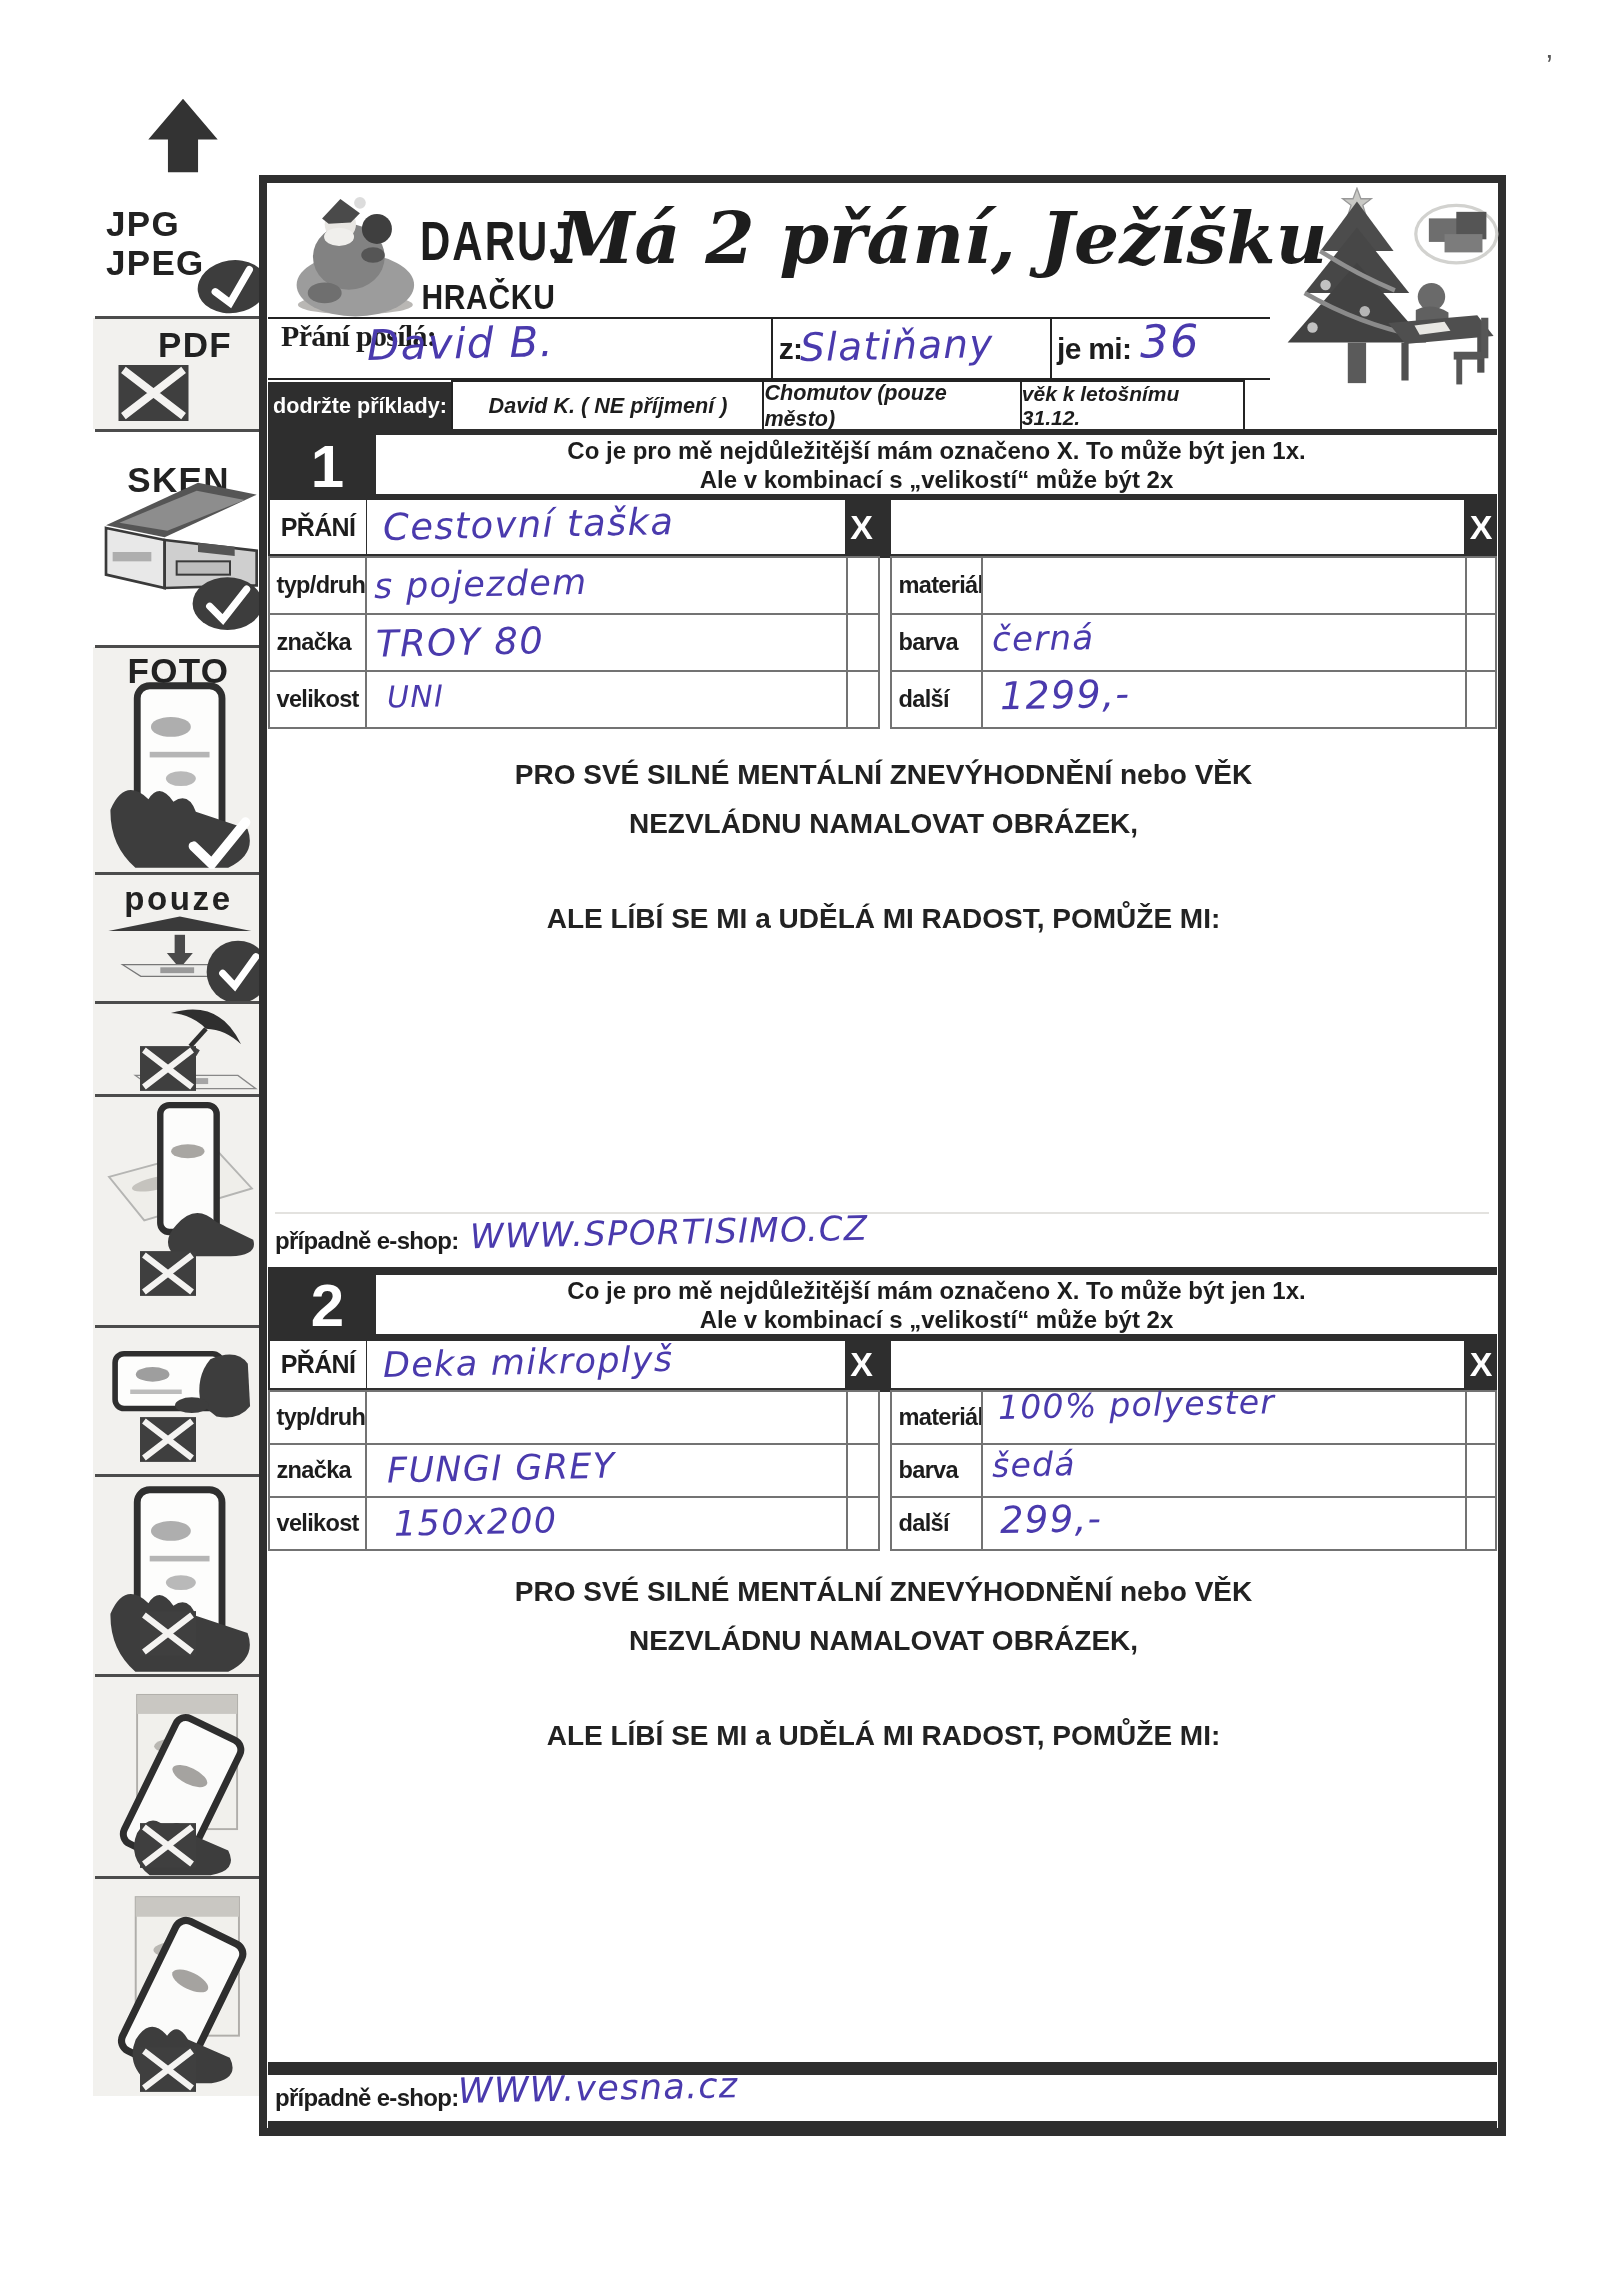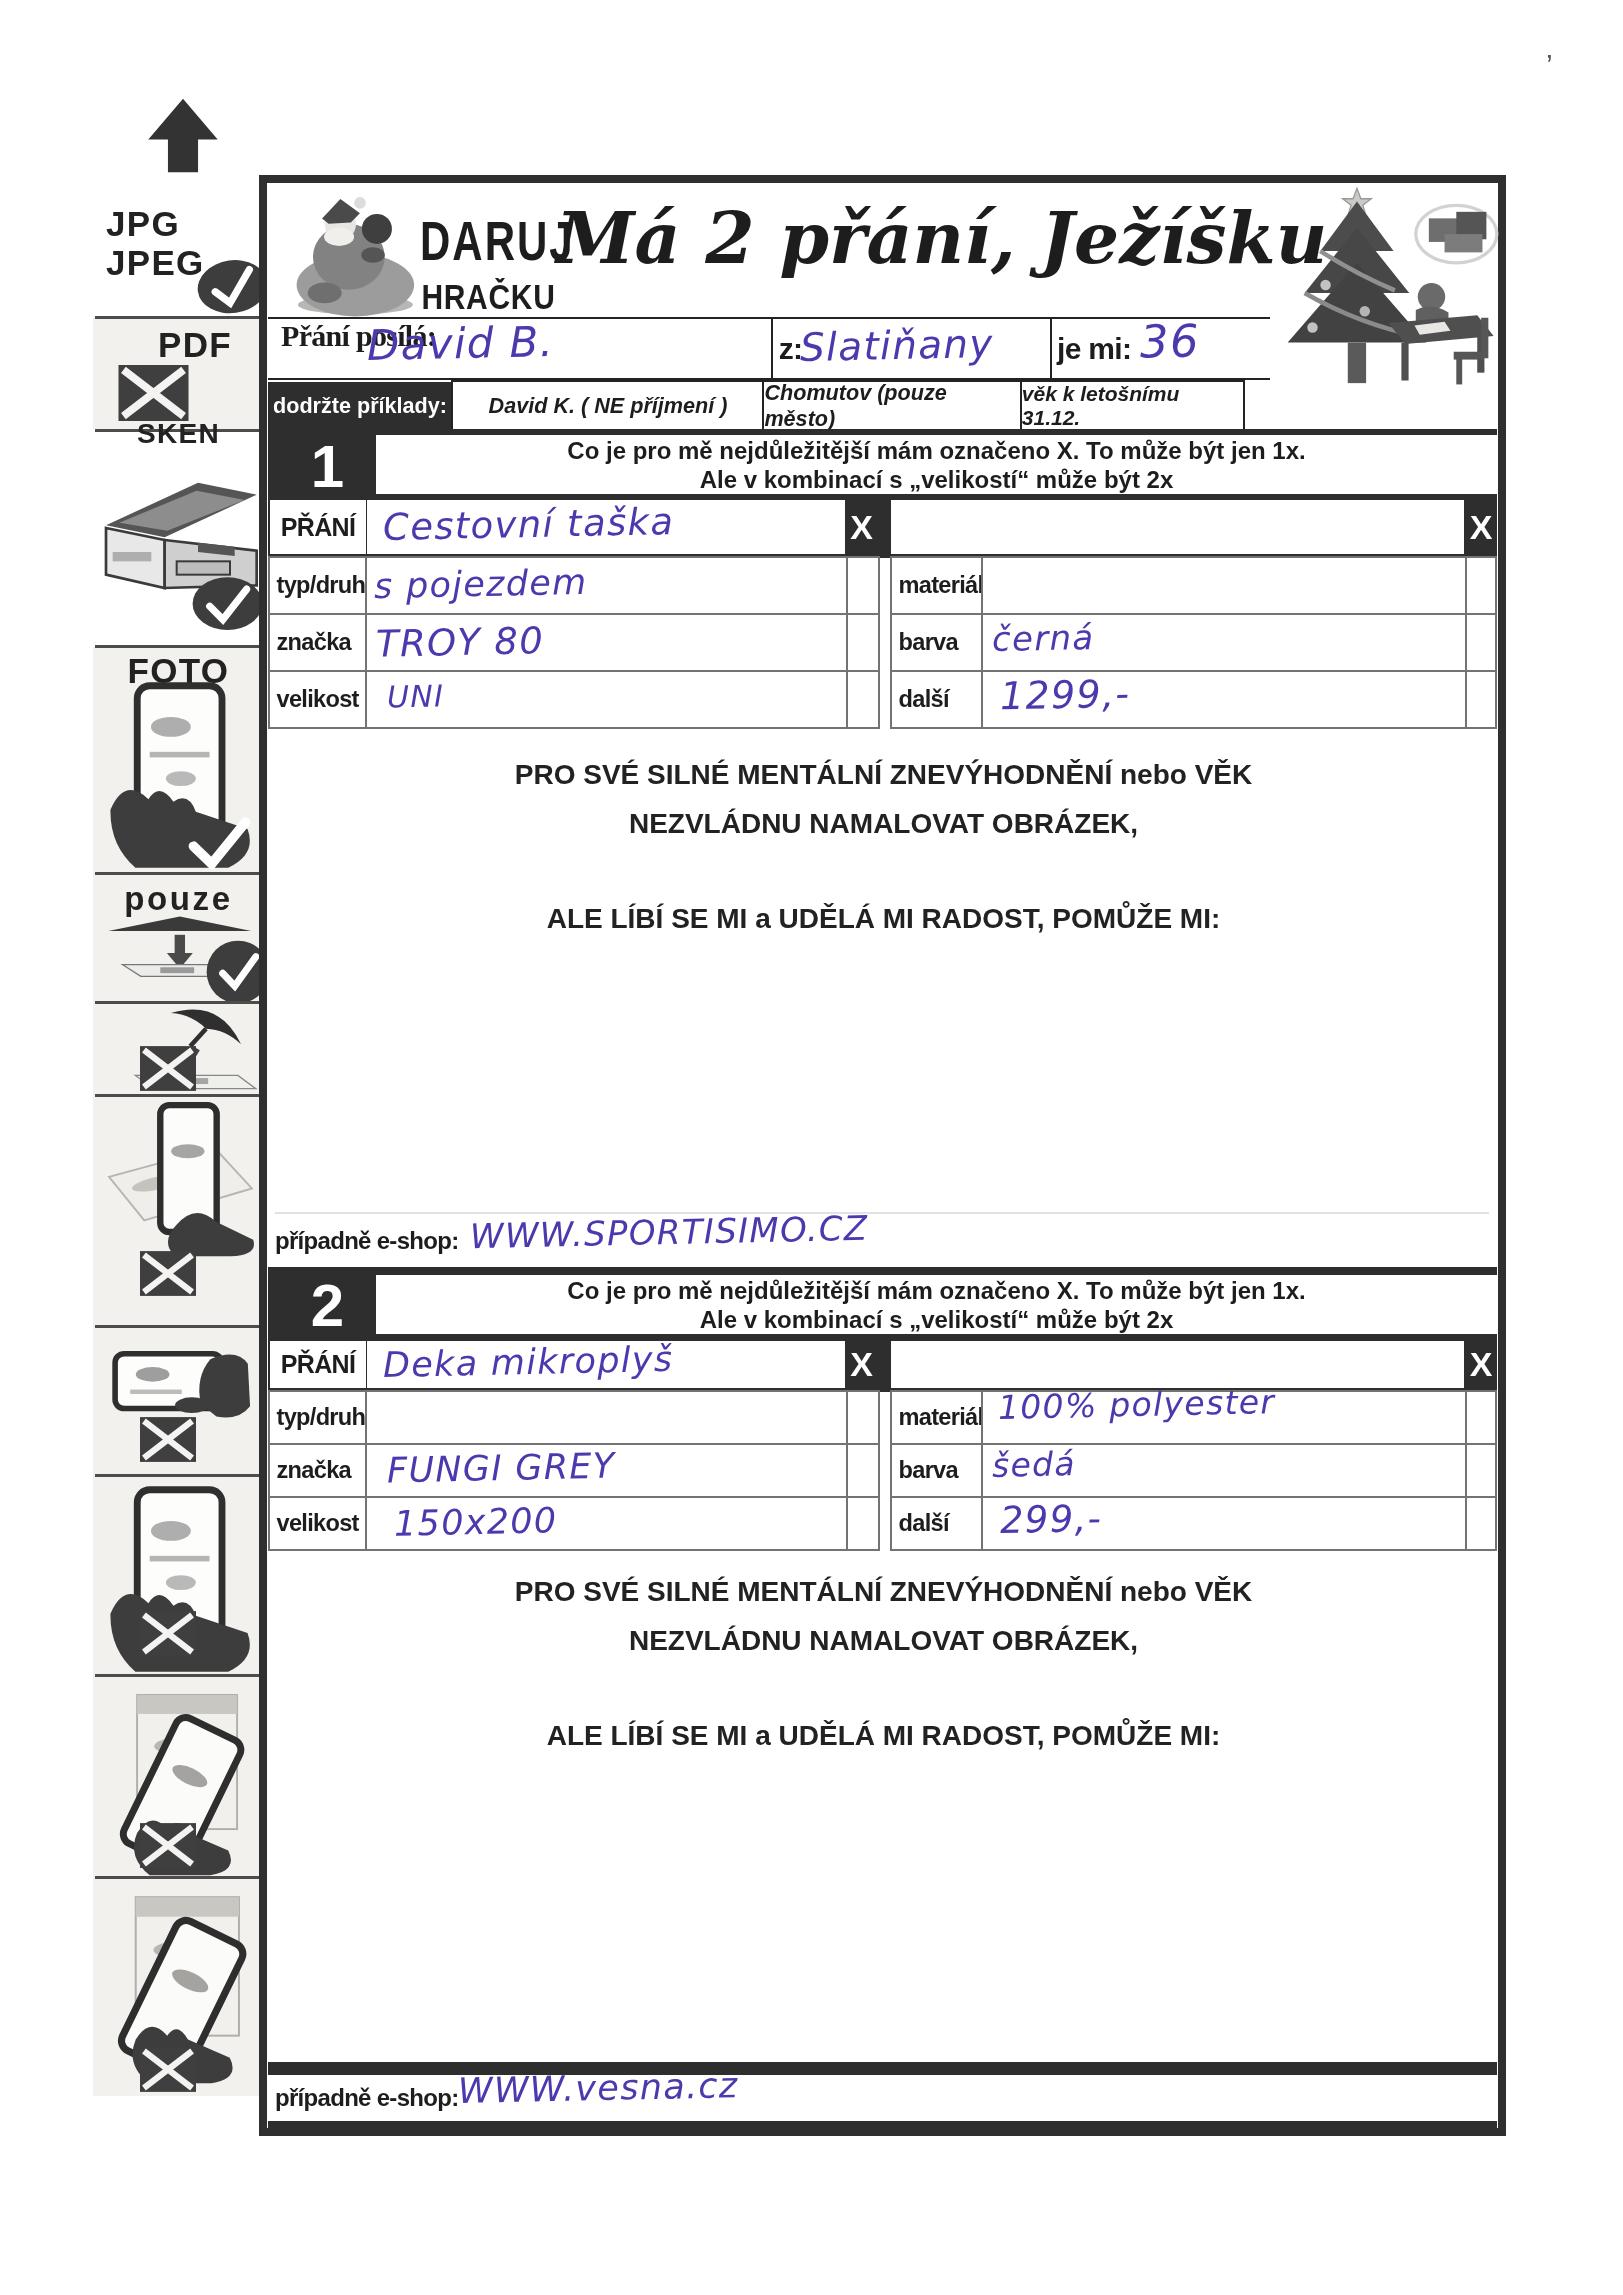--- a/index.html
+++ b/index.html
@@ -85,21 +85,21 @@
 
   <div class="sb-div" style="top:316px;"></div>
 
   <div class="sb-label" style="left:98px;top:325px;width:134px;font-size:35px;text-align:right;">PDF</div>
   <svg class="abs" style="left:117px;top:365px;width:73px;height:56px;" viewBox="0 0 112 86" width="73" height="56">
       <use href="#sym-cross"></use>
     </svg>
 
   <div class="sb-div" style="top:429px;"></div>
 
-  <div class="sb-label" style="left:95px;top:418px;width:167px;font-size:28px;text-align:center;">SKEN</div>
+  <div class="sb-label" style="left:95px;top:460px;width:167px;font-size:35px;text-align:center;">SKEN</div>
   <svg class="abs" style="left:98px;top:473px;width:160px;height:134px;" viewBox="0 0 240 200">
     <polygon points="12,78 150,14 238,32 100,96" fill="#555"></polygon>
     <polygon points="32,74 148,26 220,40 104,86" fill="#8d8d8d"></polygon>
     <polygon points="12,82 100,100 100,172 12,152" fill="#e8e8e8" stroke="#3a3a3a" stroke-width="4"></polygon>
     <polygon points="100,100 238,116 238,168 100,172" fill="#cfcfcf" stroke="#3a3a3a" stroke-width="4"></polygon>
     <polygon points="150,104 205,110 205,124 150,118" fill="#555"></polygon>
     <rect x="22" y="118" width="58" height="14" fill="#aeaeae"></rect>
     <rect x="118" y="132" width="80" height="20" fill="#bdbdbd" stroke="#3a3a3a" stroke-width="3"></rect>
   </svg>
   <svg class="abs" style="left:191px;top:576px;width:73px;height:56px;" viewBox="0 0 112 86" width="73" height="56">

